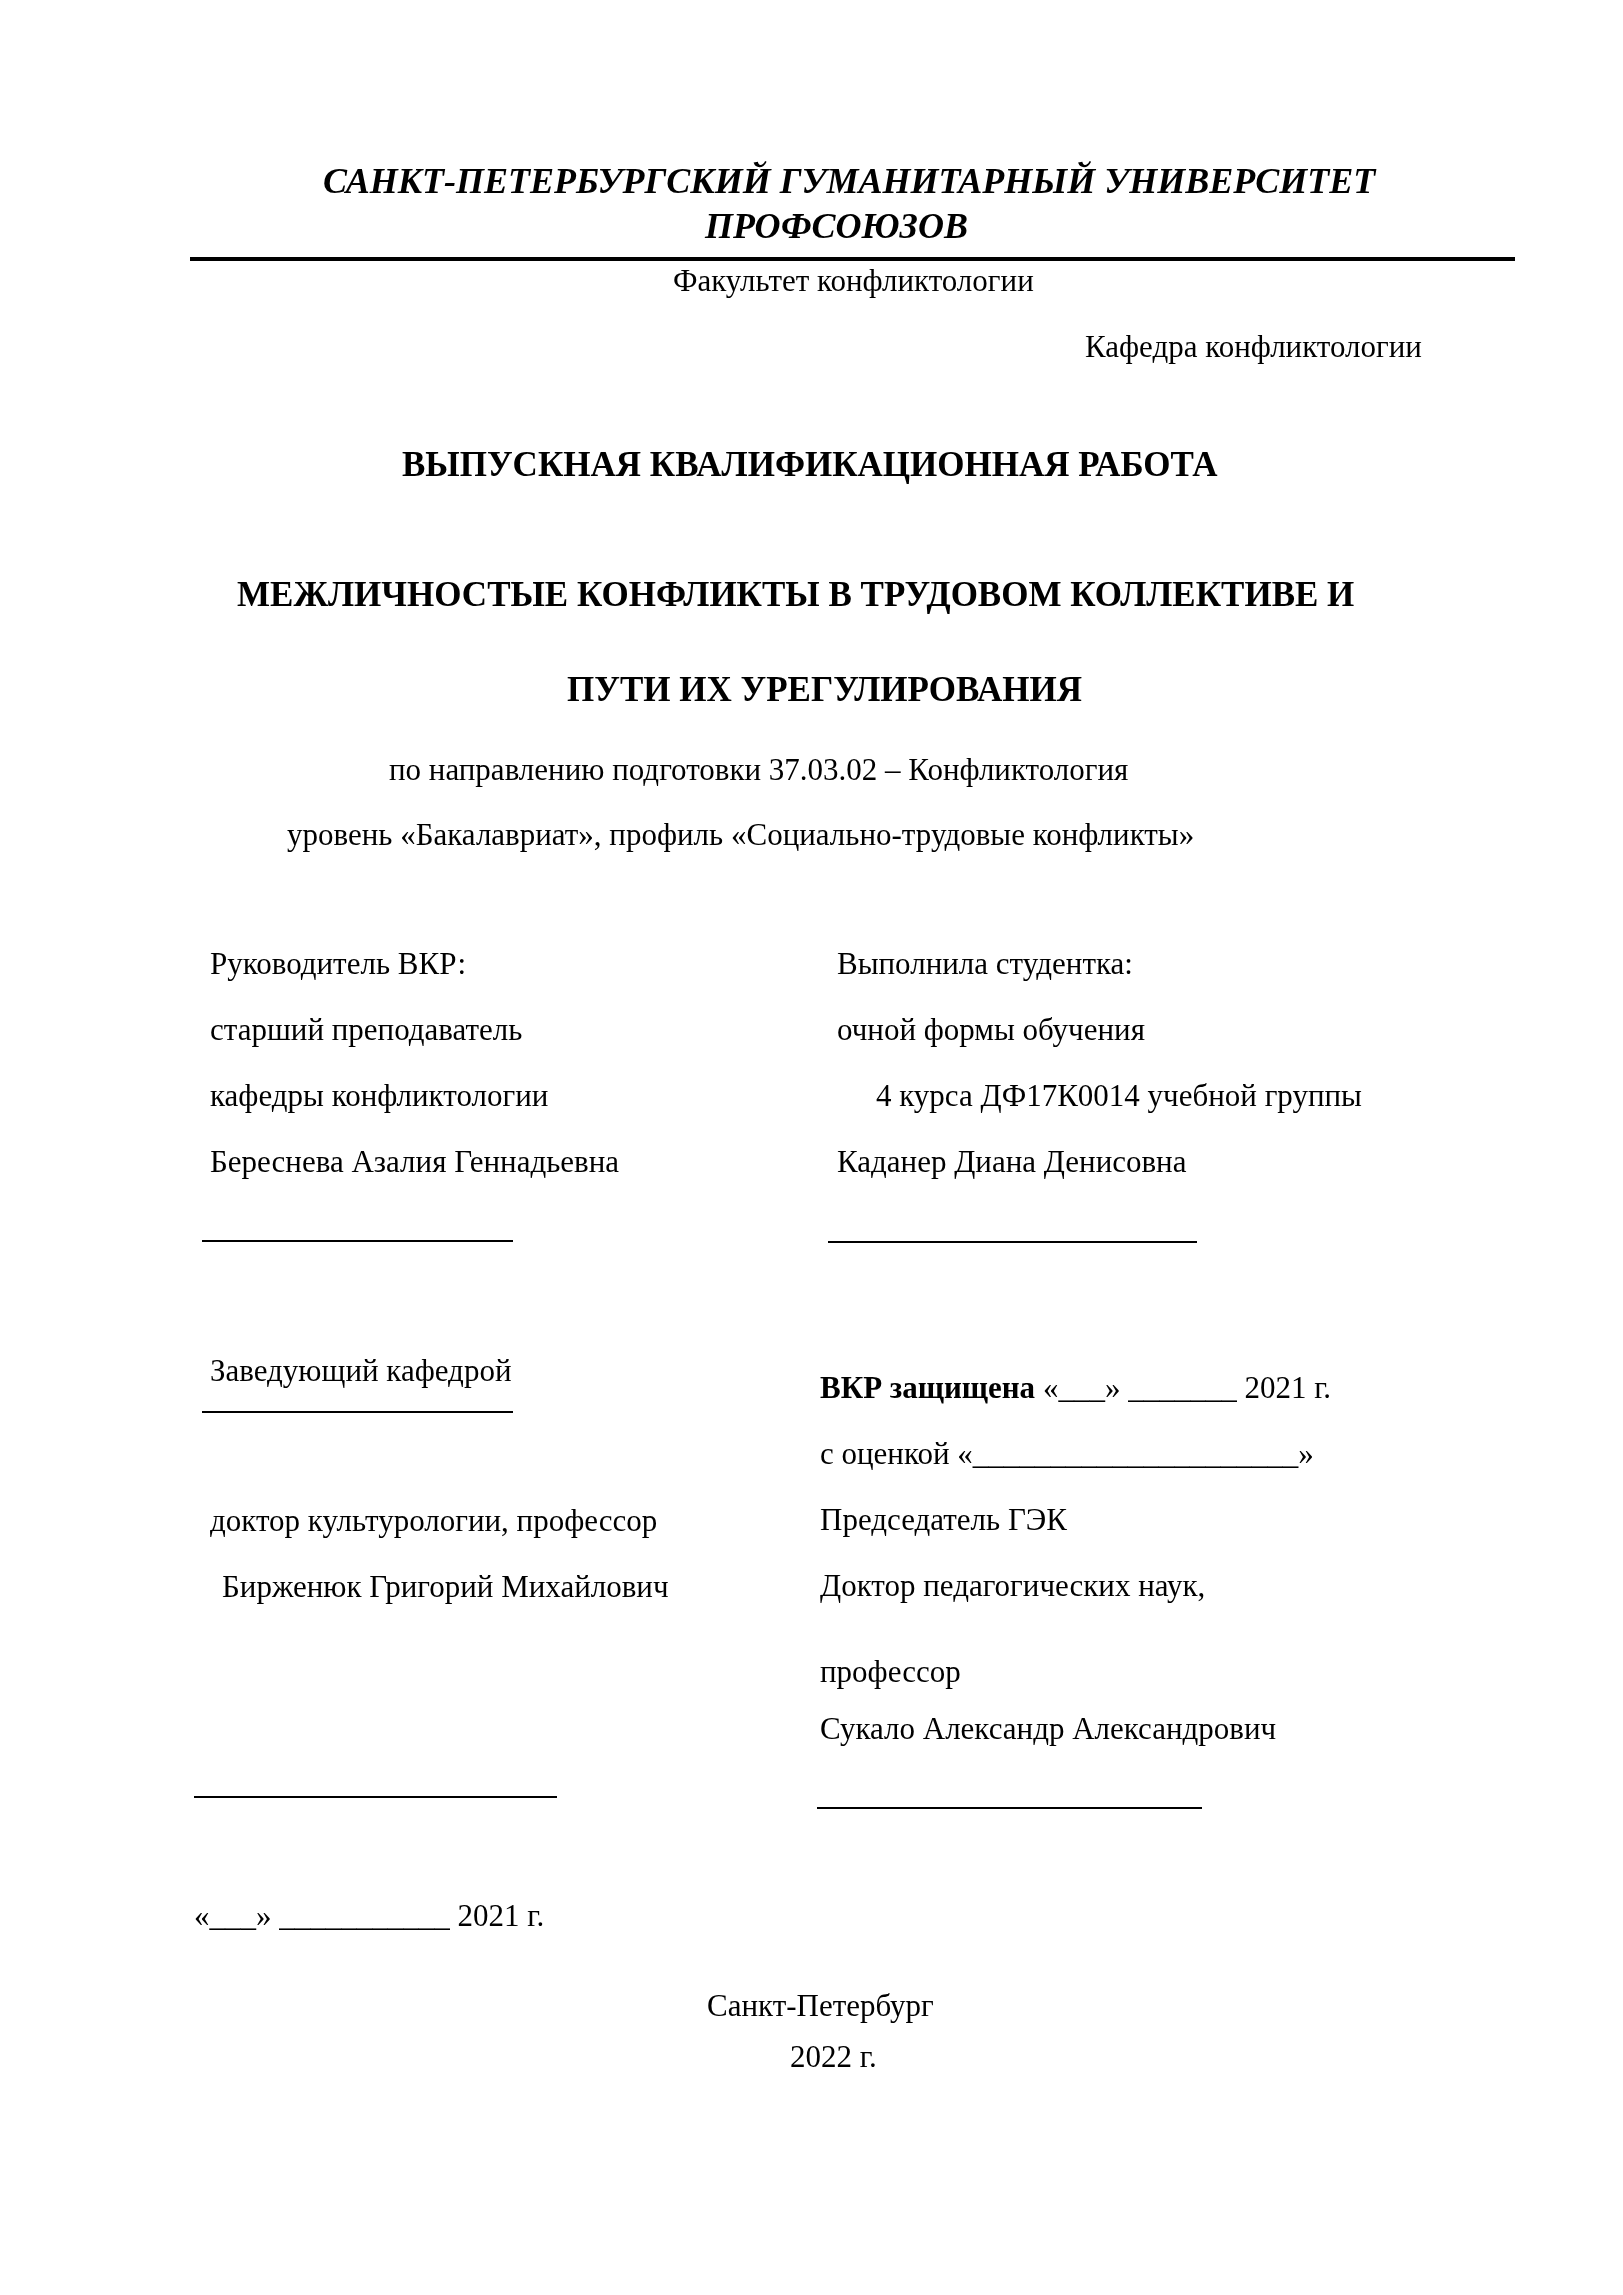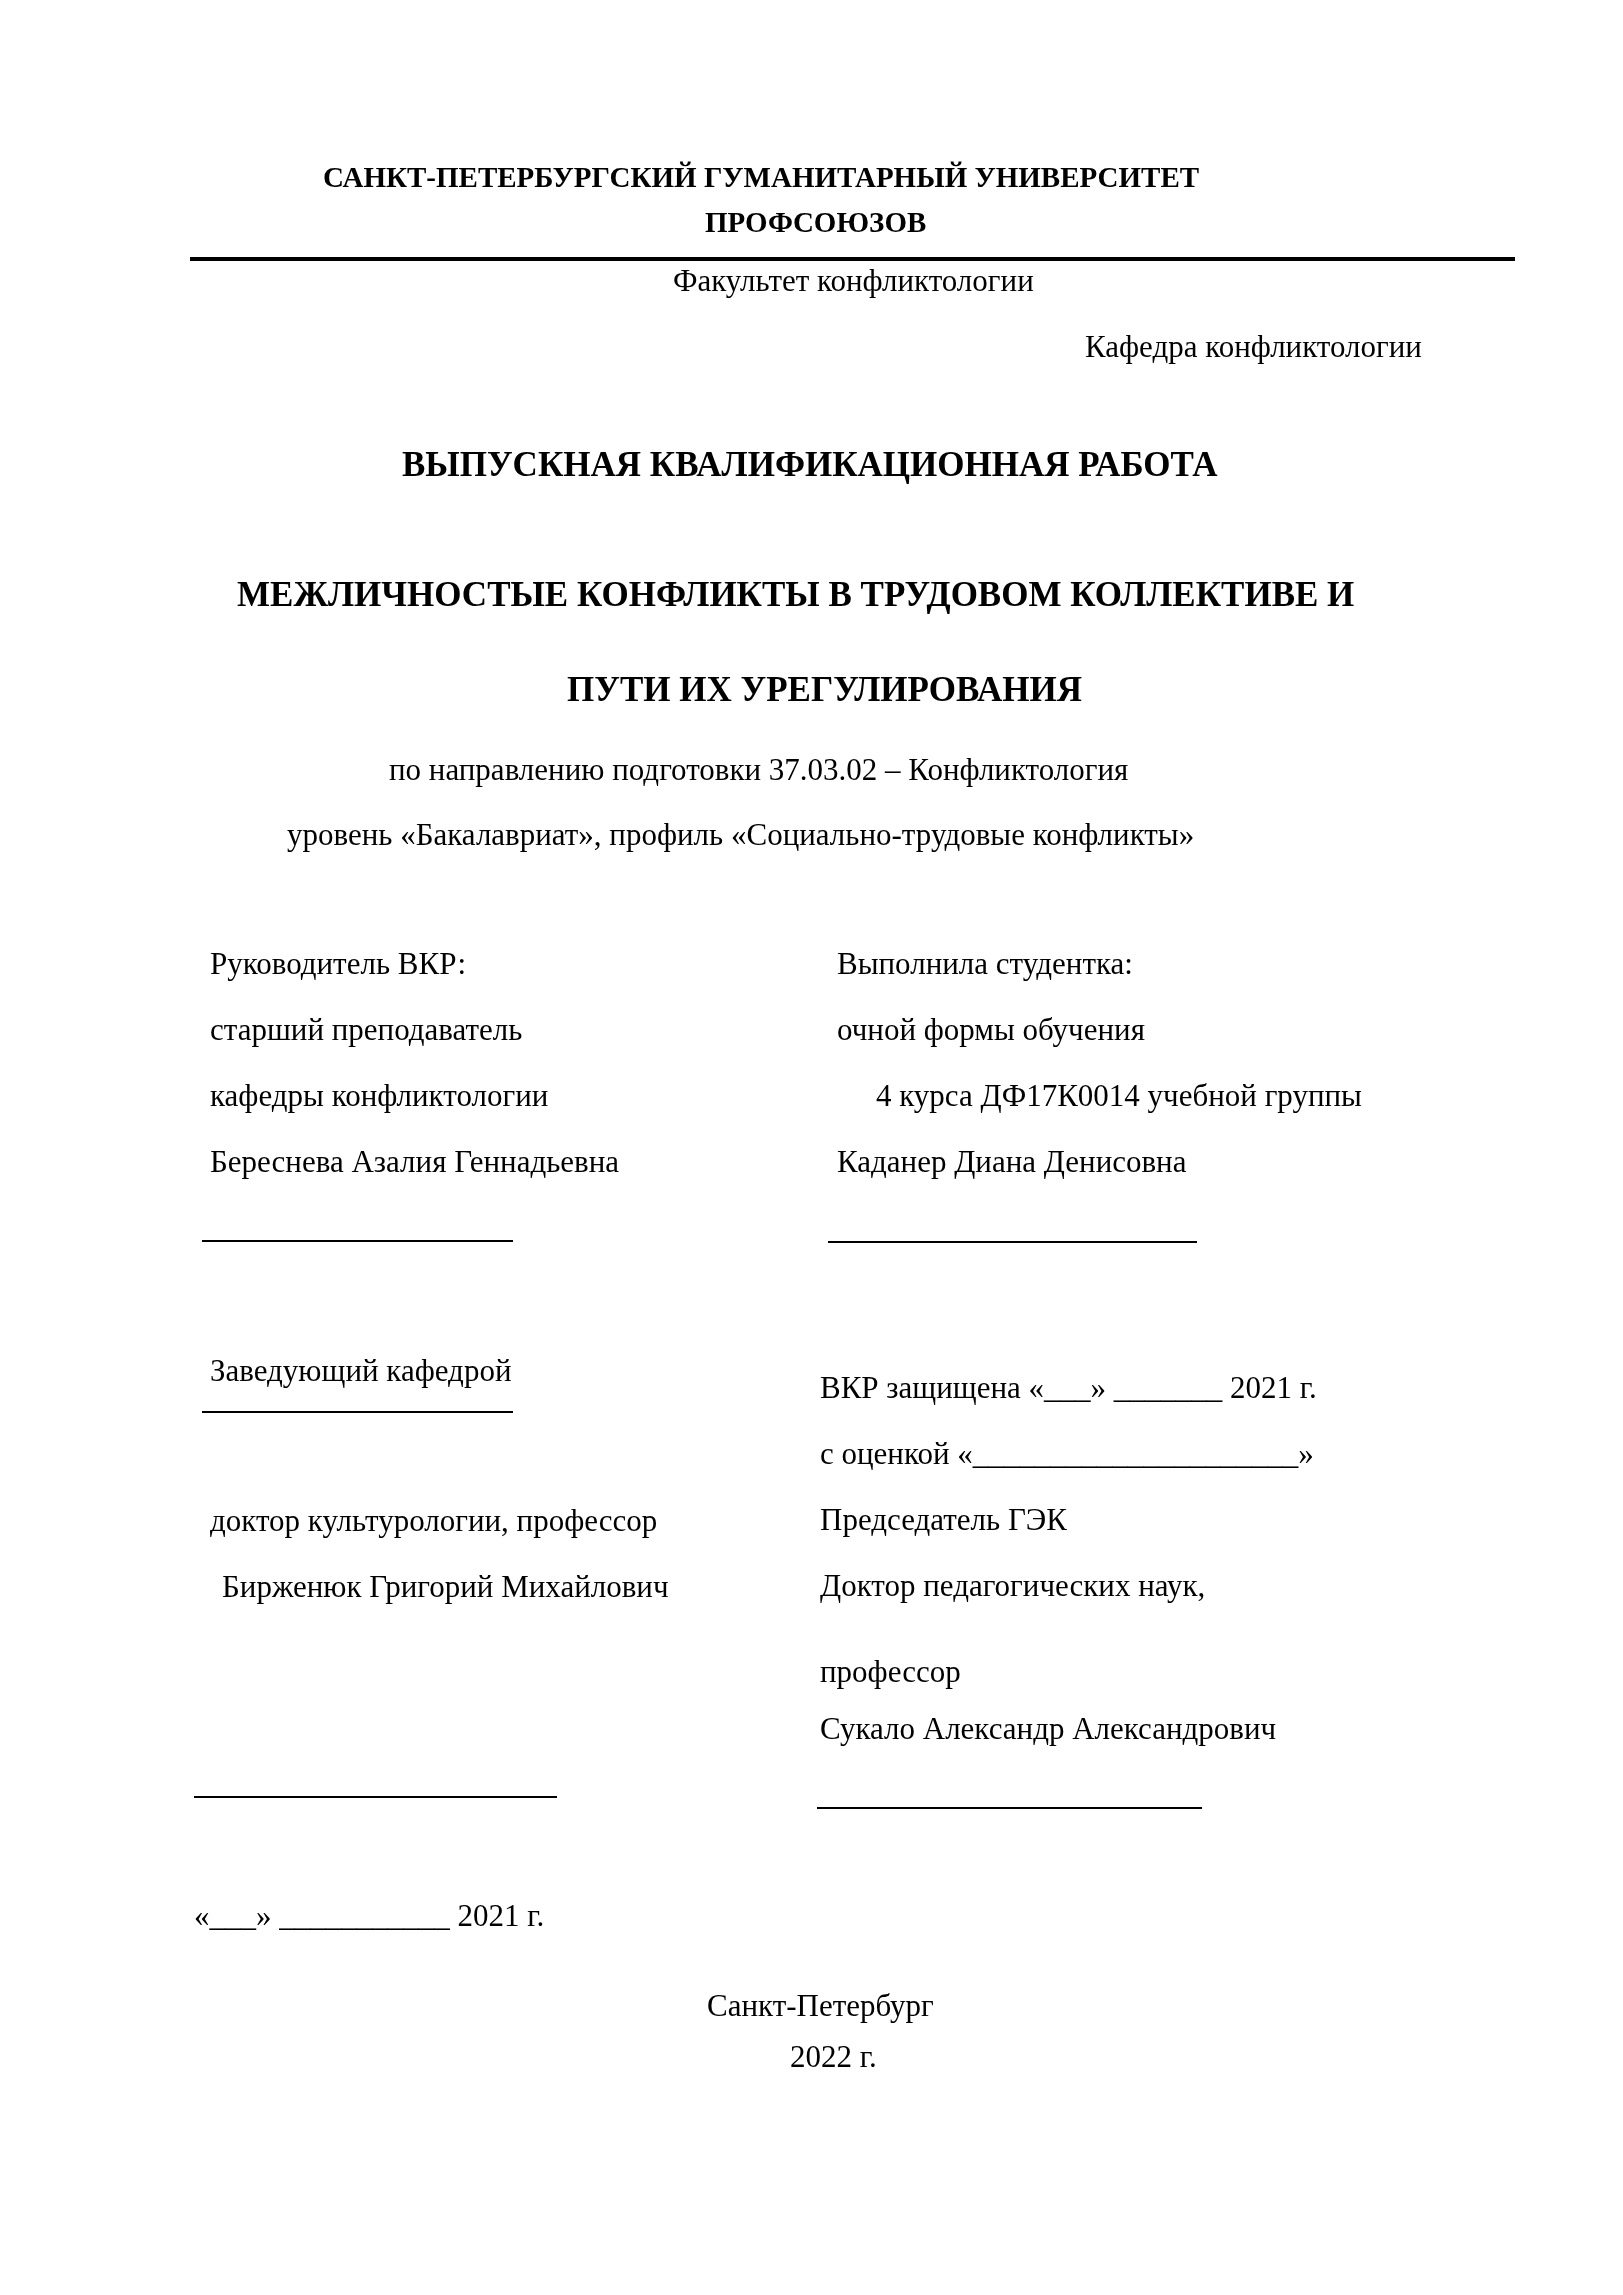--- a/index.html
+++ b/index.html
@@ -1,22 +1,22 @@
 <!DOCTYPE html>
 <html style="font-size:12.6px"><head>
 <meta charset="utf-8">
 <style>
   html, body { margin:0; padding:0; background:#ffffff; }
   body { width:1623px; height:2295px; position:relative; overflow:hidden;
          font-family:"Liberation Serif", "DejaVu Serif", serif; color:#000; }
   .abs { position:absolute; white-space:nowrap; line-height:1; }
-  .h-univ { font-weight:bold; font-size:29px; }
+  .h-univ { font-weight:bold; font-size:36px;font-style:italic; }
   .rule { position:absolute; left:190px; width:1325px; height:3.9px; background:#000; top:257px; }
   .txt { font-size:31px;text-align:center; }
-  .bold { font-weight:normal; }
+  .bold { font-weight:bold; }
   .title-b { font-weight:bold; font-size:35px; }
   .line { position:absolute; height:2.4px; background:#000; }
 </style>
 </head>
 <body>
 
 <div>
 
   <div class="abs h-univ" style="left:323px; top:163px;">САНКТ-ПЕТЕРБУРГСКИЙ ГУМАНИТАРНЫЙ УНИВЕРСИТЕТ</div>
   <div class="abs h-univ" style="left:705px; top:208px;">ПРОФСОЮЗОВ</div>

